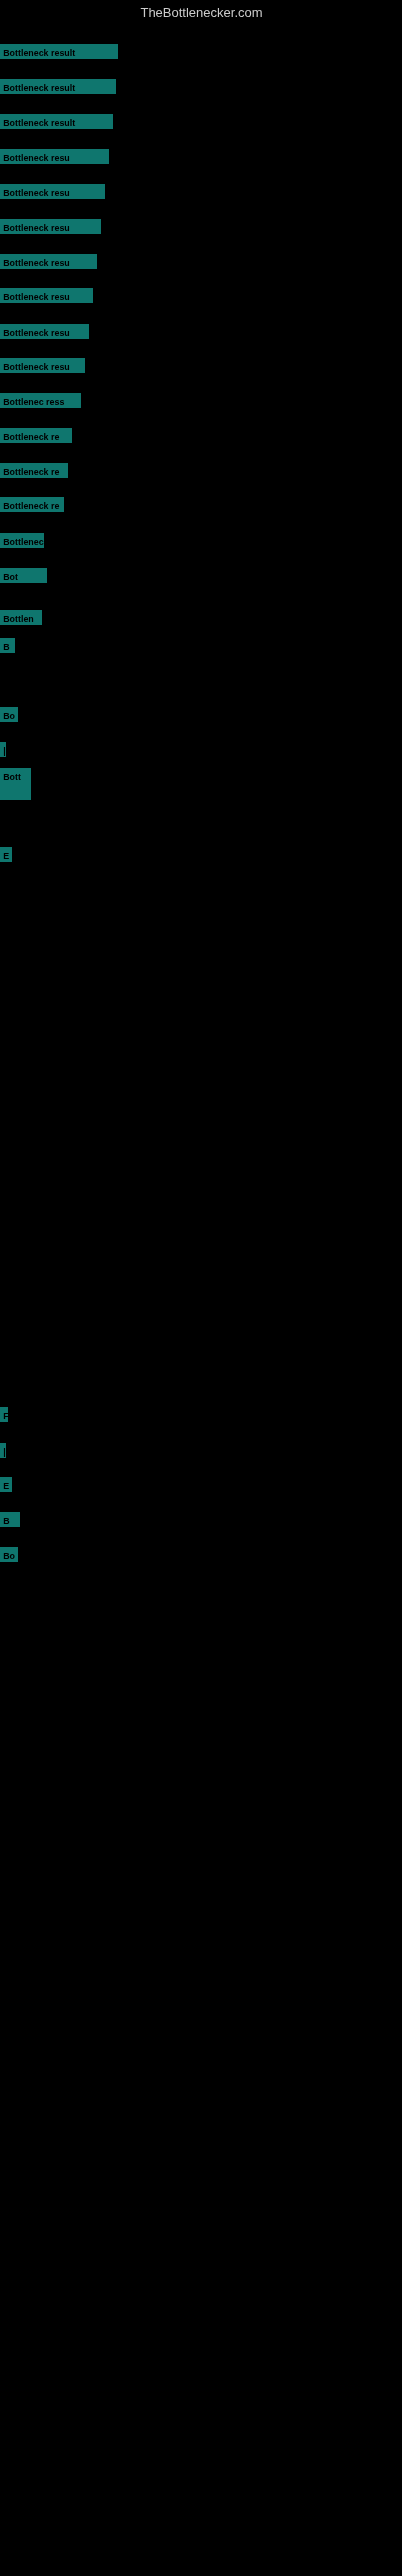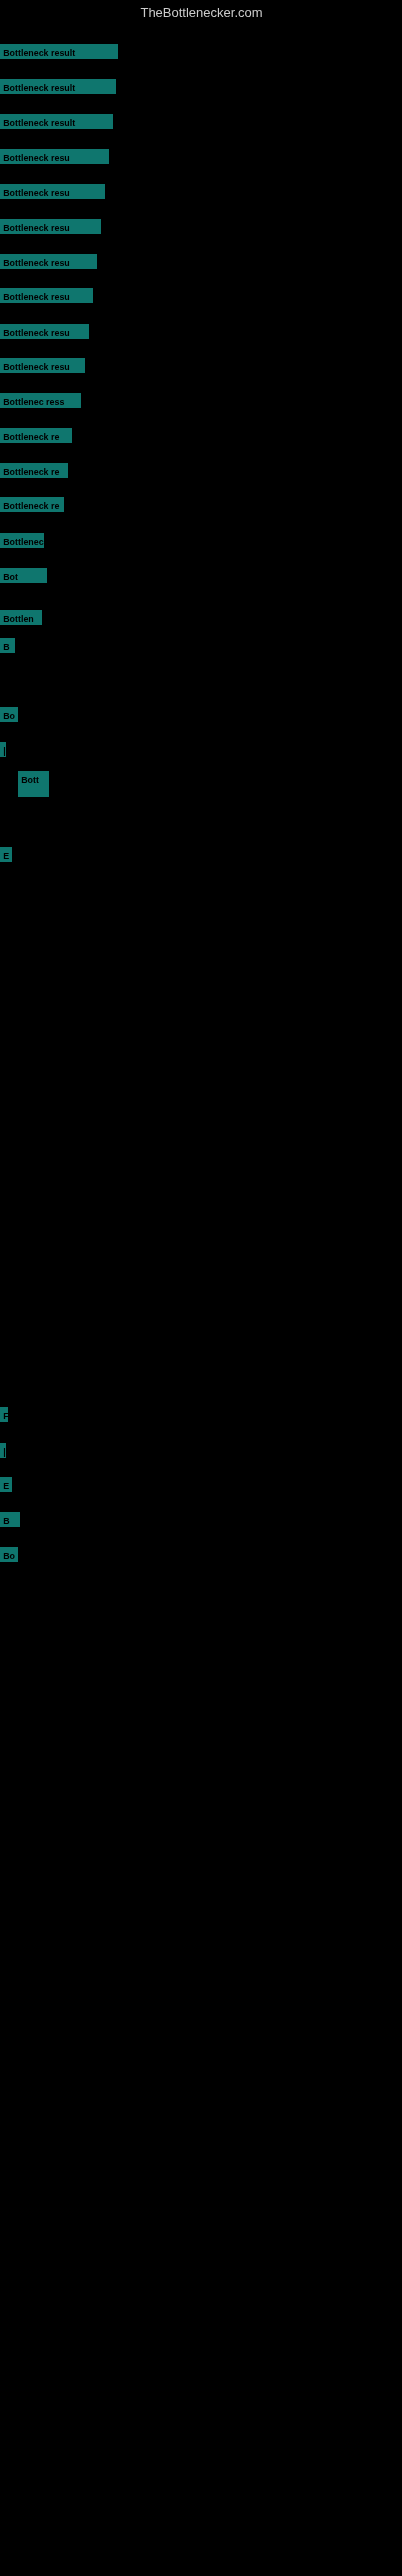--- a/index.html
+++ b/index.html
@@ -102,21 +102,21 @@
     <div class="bar-container" style="top: 638px; height: 14.5px;">
       <div class="bar-label" style="width: 14.5px; height: 14.5px; line-height: 14.5px;">B</div>
     </div>
     <div class="bar-container" style="top: 707px; height: 14.5px;">
       <div class="bar-label" style="width: 17.7px; height: 14.5px; line-height: 14.5px;">Bo</div>
     </div>
     <div class="bar-container" style="top: 742px; height: 14.5px;">
       <div class="bar-label" style="width: 6.4px; height: 14.5px; line-height: 14.5px;">|</div>
     </div>
     <div class="bar-container" style="top: 777px; height: 14.5px;">
-      <div class="bar-label" style="width: 31px; height: 26px; line-height: 14.5px; margin-left: 18px;">Bott</div>
+      <div class="bar-label" style="width: 31px; height: 32px; line-height: 14.5px;">Bott</div>
     </div>
     <div class="bar-container" style="top: 847px; height: 14.5px;">
       <div class="bar-label" style="width: 12px; height: 14.5px; line-height: 14.5px;">E</div>
     </div>
     <div class="bar-container" style="top: 1407px; height: 14.5px;">
       <div class="bar-label" style="width: 8px; height: 14.5px; line-height: 14.5px;">F</div>
     </div>
     <div class="bar-container" style="top: 1443px; height: 14.5px;">
       <div class="bar-label" style="width: 6.4px; height: 14.5px; line-height: 14.5px;">|</div>
     </div>

